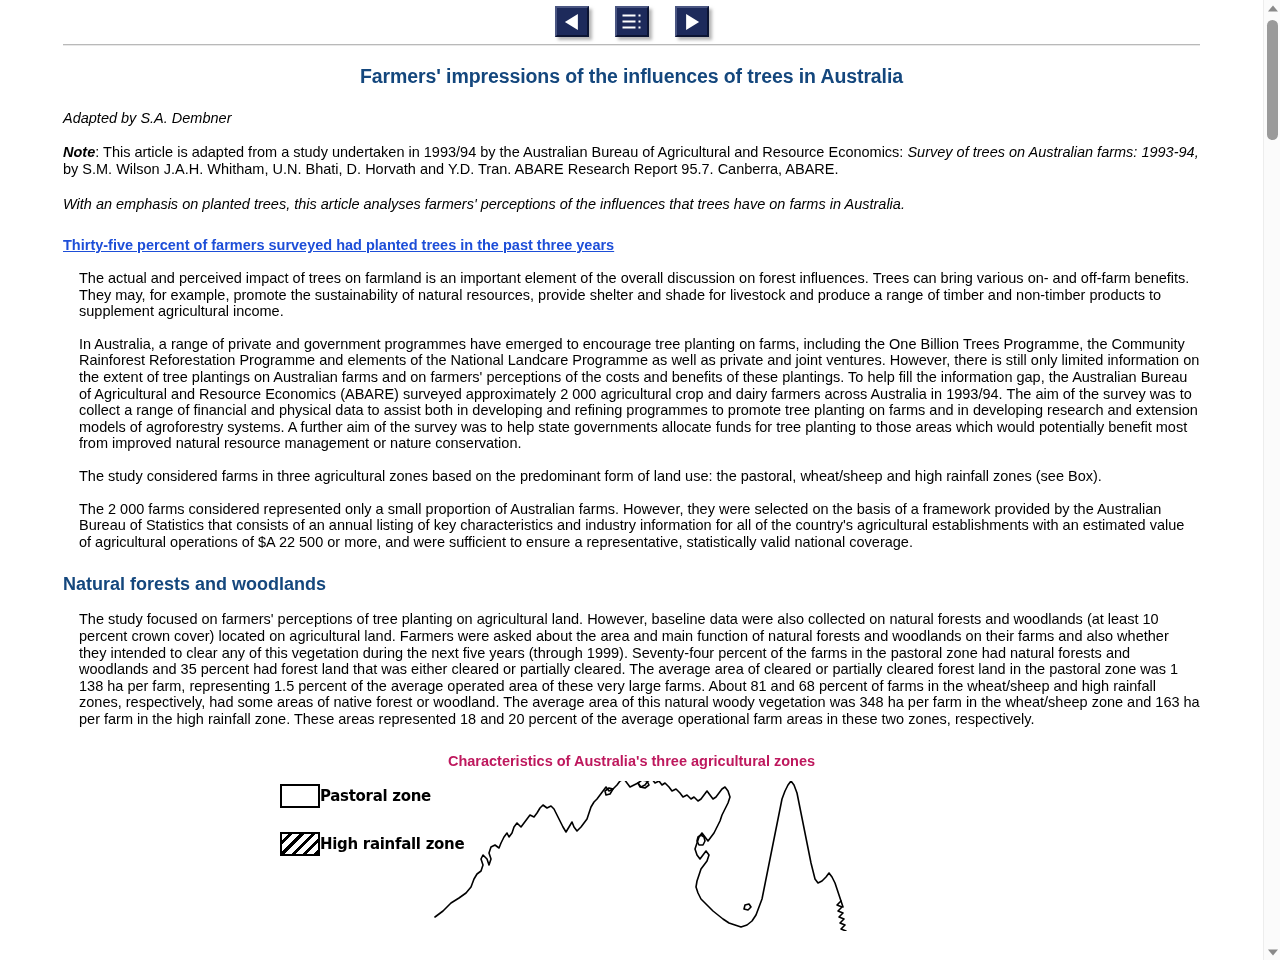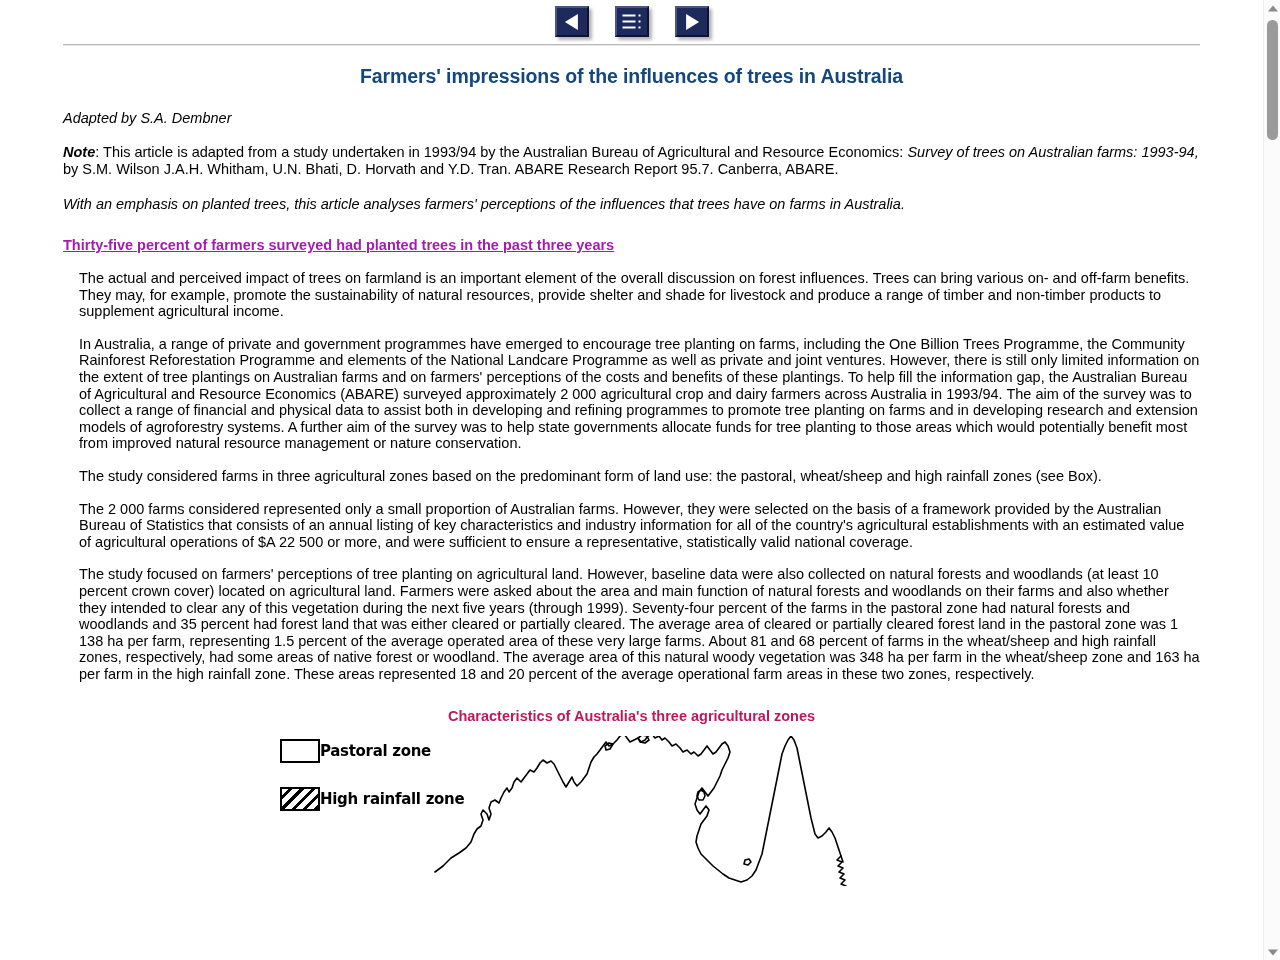--- a/index.html
+++ b/index.html
@@ -138,21 +138,21 @@
   p.lede {
     font-style: italic;
     font-size: 14.5px;
     margin: 18px 0 4px 0;
     line-height: 17px;
   }
 
   a.seclink {
     display: inline-block;
     margin-top: 20px;
-    color: #a21caf;
+    color: #1d4ed8;
     font-weight: bold;
     font-size: 14.5px;
     text-decoration: underline;
   }
 
   p.body {
     font-size: 14.5px;
     margin: 16px 0 0 16px;
     line-height: 16.6px;
     text-align: left;
@@ -310,20 +310,21 @@
 
       <p class="lede">With an emphasis on planted trees, this article analyses farmers' perceptions of the influences that trees have on farms in Australia.</p>
 
       <a class="seclink" href="#">Thirty-five percent of farmers surveyed had planted trees in the past three years</a>
 
       <p class="body">The actual and perceived impact of trees on farmland is an important element of the overall discussion on forest influences. Trees can bring various on- and off-farm benefits. They may, for example, promote the sustainability of natural resources, provide shelter and shade for livestock and produce a range of timber and non-timber products to supplement agricultural income.</p>
       <p class="body">In Australia, a range of private and government programmes have emerged to encourage tree planting on farms, including the One Billion Trees Programme, the Community Rainforest Reforestation Programme and elements of the National Landcare Programme as well as private and joint ventures. However, there is still only limited information on the extent of tree plantings on Australian farms and on farmers' perceptions of the costs and benefits of these plantings. To help fill the information gap, the Australian Bureau of Agricultural and Resource Economics (ABARE) surveyed approximately 2 000 agricultural crop and dairy farmers across Australia in 1993/94. The aim of the survey was to collect a range of financial and physical data to assist both in developing and refining programmes to promote tree planting on farms and in developing research and extension models of agroforestry systems. A further aim of the survey was to help state governments allocate funds for tree planting to those areas which would potentially benefit most from improved natural resource management or nature conservation.</p>
       <p class="body">The study considered farms in three agricultural zones based on the predominant form of land use: the pastoral, wheat/sheep and high rainfall zones (see Box).</p>
       <p class="body">The 2 000 farms considered represented only a small proportion of Australian farms. However, they were selected on the basis of a framework provided by the Australian Bureau of Statistics that consists of an annual listing of key characteristics and industry information for all of the country's agricultural establishments with an estimated value of agricultural operations of $A 22 500 or more, and were sufficient to ensure a representative, statistically valid national coverage.</p>
 
+      <h2 class="section">Natural forests and woodlands</h2>
 
       <p class="body">The study focused on farmers' perceptions of tree planting on agricultural land. However, baseline data were also collected on natural forests and woodlands (at least 10 percent crown cover) located on agricultural land. Farmers were asked about the area and main function of natural forests and woodlands on their farms and also whether they intended to clear any of this vegetation during the next five years (through 1999). Seventy-four percent of the farms in the pastoral zone had natural forests and woodlands and 35 percent had forest land that was either cleared or partially cleared. The average area of cleared or partially cleared forest land in the pastoral zone was 1 138 ha per farm, representing 1.5 percent of the average operated area of these very large farms. About 81 and 68 percent of farms in the wheat/sheep and high rainfall zones, respectively, had some areas of native forest or woodland. The average area of this natural woody vegetation was 348 ha per farm in the wheat/sheep zone and 163 ha per farm in the high rainfall zone. These areas represented 18 and 20 percent of the average operational farm areas in these two zones, respectively.</p>
 
       <p class="figcaption">Characteristics of Australia's three agricultural zones</p>
 
       <div class="figure">
 
         <div class="legend">
           <div class="legend-row">
             <span class="swatch"></span>

